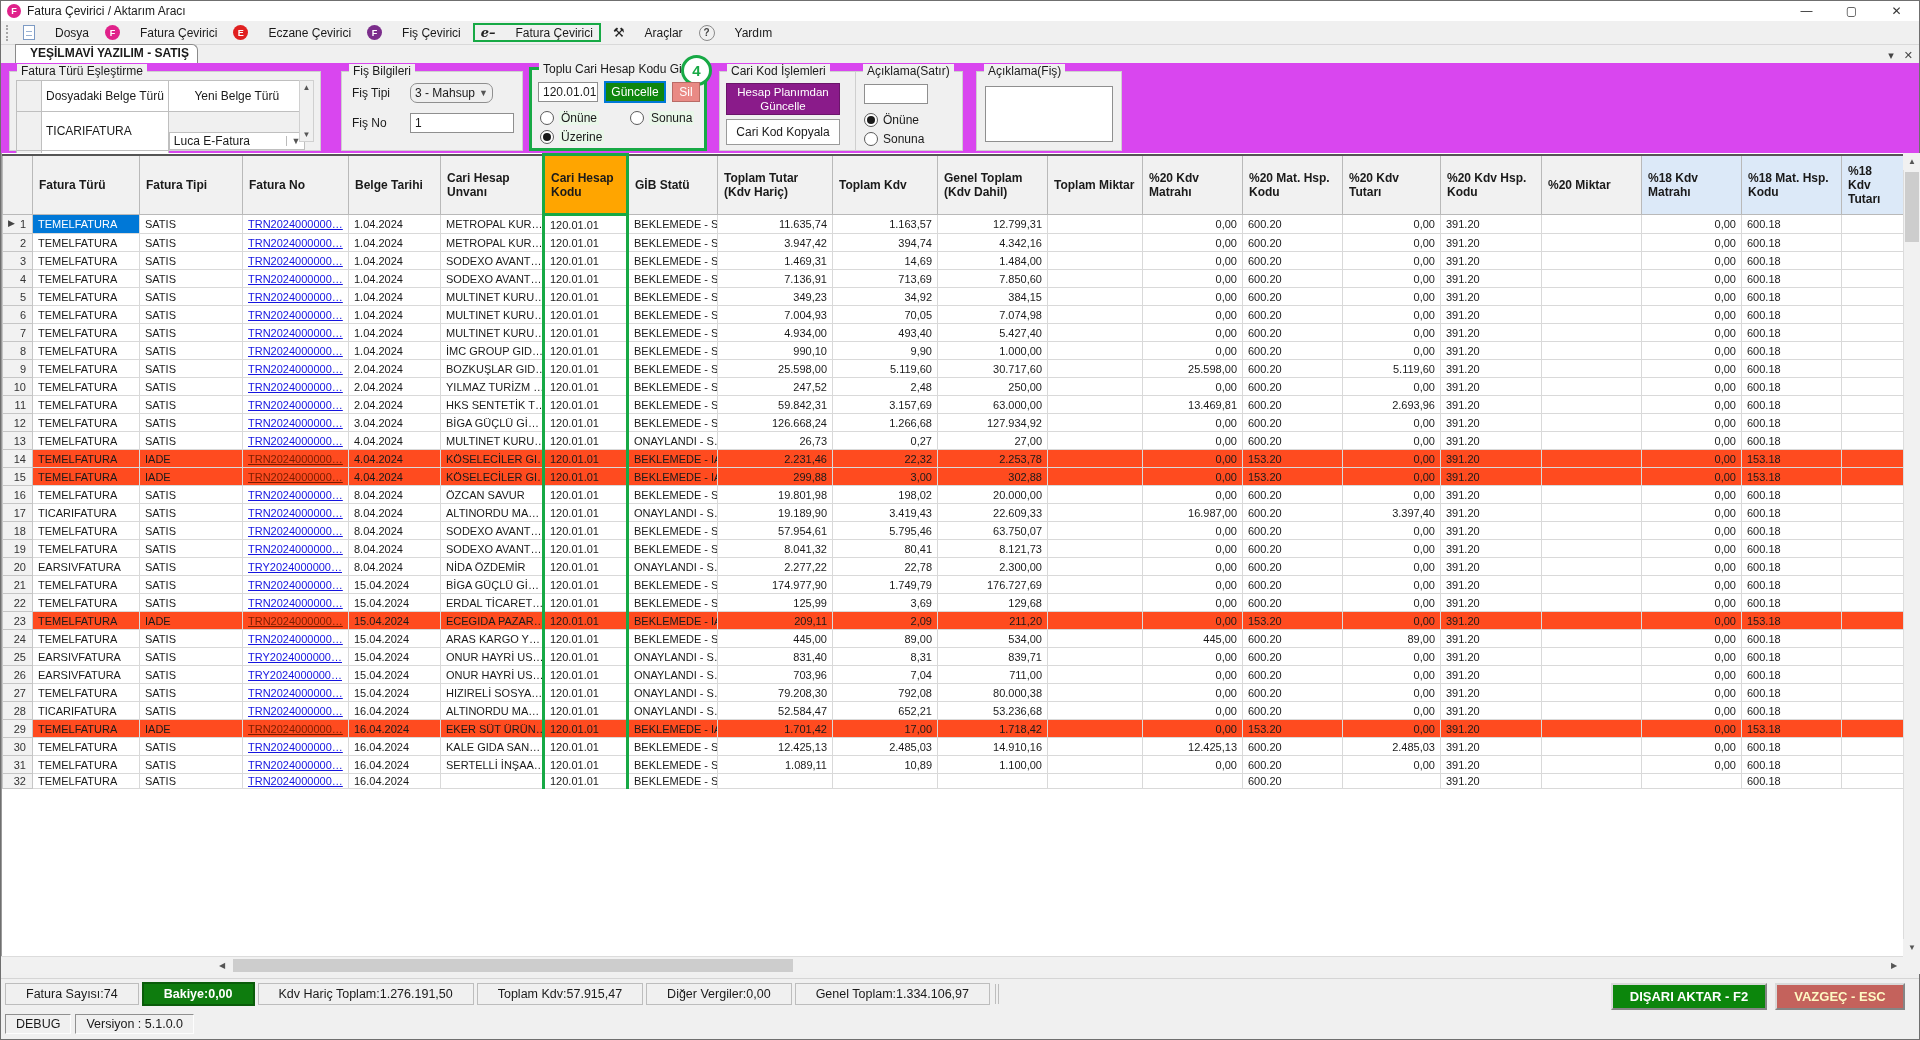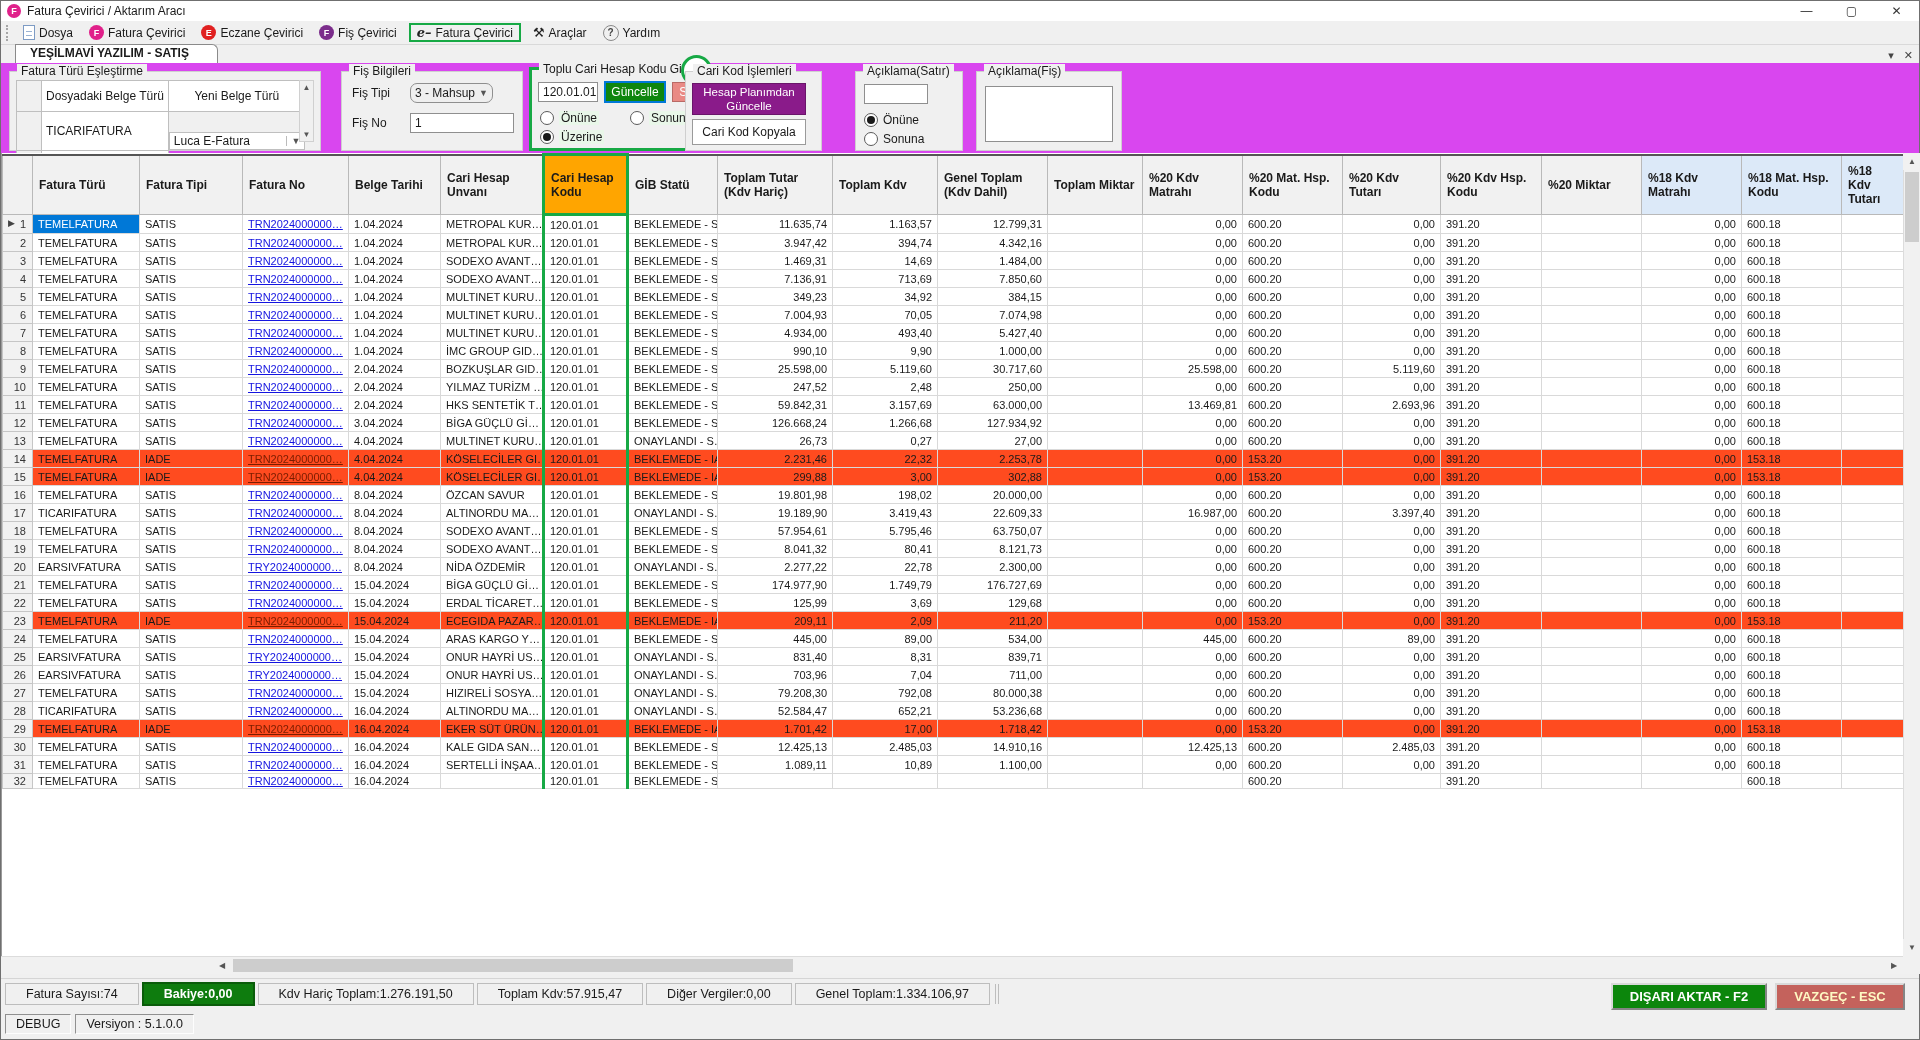--- a/index.html
+++ b/index.html
@@ -9,31 +9,31 @@
   
   .titlebar{position:absolute;left:0;top:0;width:100%;height:20px;background:#ffffff;display:flex;align-items:center;padding-left:6px;box-sizing:border-box;}
   .app-ico{width:14px;height:14px;border-radius:50%;background:#e0218a;color:#fff;font-size:9px;font-weight:bold;display:flex;align-items:center;justify-content:center;margin-right:6px;}
   .title-text{font-size:12px;}
   .win-btns{position:absolute;right:0;top:0;height:20px;display:flex;}
   .win-btn{width:45px;height:20px;display:flex;align-items:center;justify-content:center;font-size:12px;color:#333;}
 
   
   .menubar{position:absolute;left:0;top:20px;width:100%;height:24px;background:#f0f0f0;border-bottom:1px solid #d9d9d9;display:flex;align-items:center;padding-left:3px;box-sizing:border-box;}
   .grip{width:2px;height:16px;border-left:2px dotted #a6a6a6;margin:0 5px 0 2px;}
-  .mitem{display:flex;align-items:center;gap:4px;padding:2px 8px;font-size:12px;white-space:nowrap;}
+  .mitem{display:flex;align-items:center;gap:20px;padding:2px 8px;font-size:12px;white-space:nowrap;}
   .mitem.hl{border:2px solid #17a945;padding:0 6px;margin:0 4px;}
   .mi-circle{width:15px;height:15px;border-radius:50%;color:#fff;font-size:9px;font-weight:bold;display:flex;align-items:center;justify-content:center;flex:none;}
   .mi-doc{width:10px;height:13px;background:#fff;border:1px solid #7d9bc4;background-image:repeating-linear-gradient(to bottom,transparent 0 3px,#9ab3d4 3px 4px);background-size:6px 100%;background-position:2px 2px;background-repeat:no-repeat;flex:none;}
   .mi-e{font-family:"DejaVu Serif",serif;font-style:italic;font-weight:bold;font-size:13px;color:#222;}
   .mi-tools{font-size:13px;color:#222;}
   .mi-help{width:14px;height:14px;border-radius:50%;border:1px solid #8a8a8a;color:#444;font-size:10px;font-weight:bold;display:flex;align-items:center;justify-content:center;flex:none;}
 
   
   .tabstrip{position:absolute;left:0;top:44px;width:100%;height:18px;}
-  .tab{position:absolute;left:14px;bottom:0;height:17px;background:#fff;border:1px solid #8a8a8a;border-bottom:none;padding:1px 28px 0 14px;font-size:12px;font-weight:bold;border-radius:0 6px 0 0;}
+  .tab{position:absolute;left:14px;bottom:0;height:17px;background:#fff;border:1px solid #8a8a8a;border-bottom:none;padding:1px 8px 0 14px;font-size:12px;font-weight:bold;border-radius:0 6px 0 0;}
   .tabicons{position:absolute;right:6px;bottom:1px;display:flex;gap:10px;font-size:11px;color:#444;}
 
   
   .toppanel{position:absolute;left:0;top:62px;width:100%;height:90px;background:#d946ef;}
   .grp{position:absolute;border:1px solid #cfcfcf;background:#f0f0f0;box-sizing:border-box;}
   .grp-t{position:absolute;top:-8px;left:7px;background:#f0f0f0;padding:0 4px;font-size:12px;white-space:nowrap;}
   .grp-green{border:3px solid #17a945;}
   .badge{position:absolute;top:-15px;right:-8px;width:25px;height:25px;border-radius:50%;background:#fff;border:3px solid #17a945;color:#17a945;font-weight:bold;font-size:15px;display:flex;align-items:center;justify-content:center;box-sizing:content-box;}
 
   .mg{border-collapse:collapse;position:absolute;left:6px;top:8px;}
@@ -213,21 +213,21 @@
       <label class="rad tint" style="left:98px;top:41px;">
           <i></i>
           <span>Sonuna</span>
         </label>
       <label class="rad tint on" style="left:8px;top:60px;">
           <i></i>
           <span>Üzerine</span>
         </label>
     </div>
 
-    <div class="grp" style="left:684px;top:8px;width:137px;height:80px;">
+    <div class="grp" style="left:718px;top:8px;width:137px;height:80px;">
       <span class="grp-t">Cari Kod İşlemleri</span>
       <div class="btn btn-purple" style="left:6px;top:11px;width:114px;height:32px;font-size:11.5px;">Hesap Planımdan Güncelle</div>
       <div class="btn" style="left:6px;top:47px;width:114px;height:26px;">Cari Kod Kopyala</div>
     </div>
 
     <div class="grp" style="left:854px;top:8px;width:108px;height:80px;">
       <span class="grp-t">Açıklama(Satır)</span>
       <div class="finput" style="left:8px;top:12px;width:64px;"></div>
       <label class="rad on" style="left:8px;top:41px;">
           <i></i>

